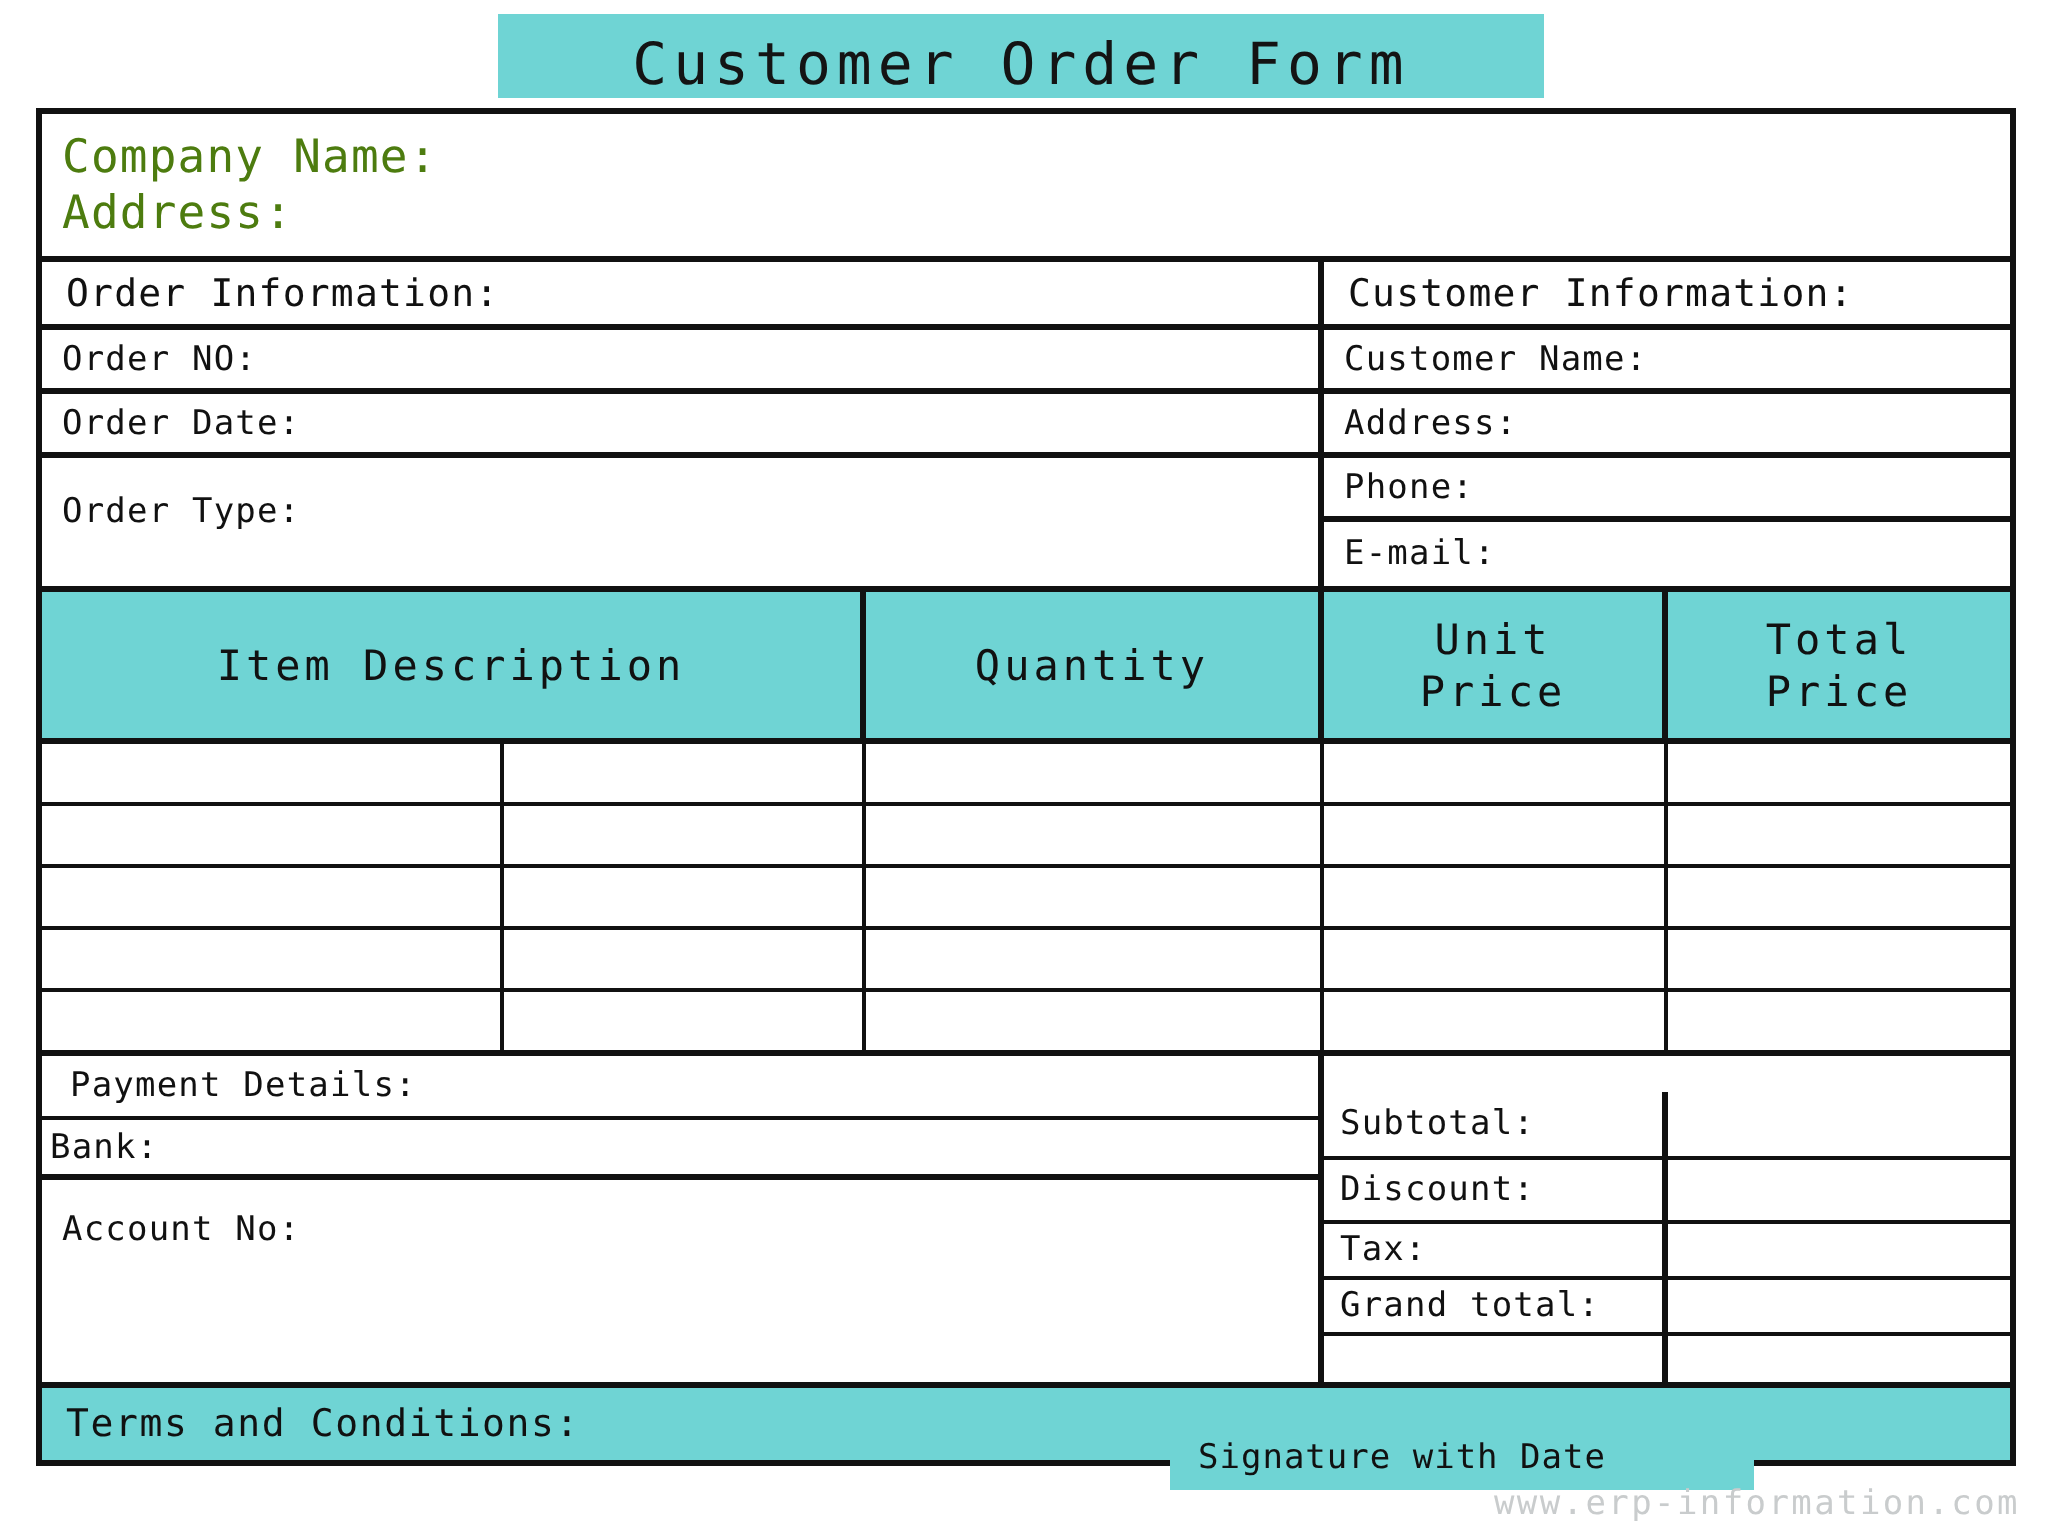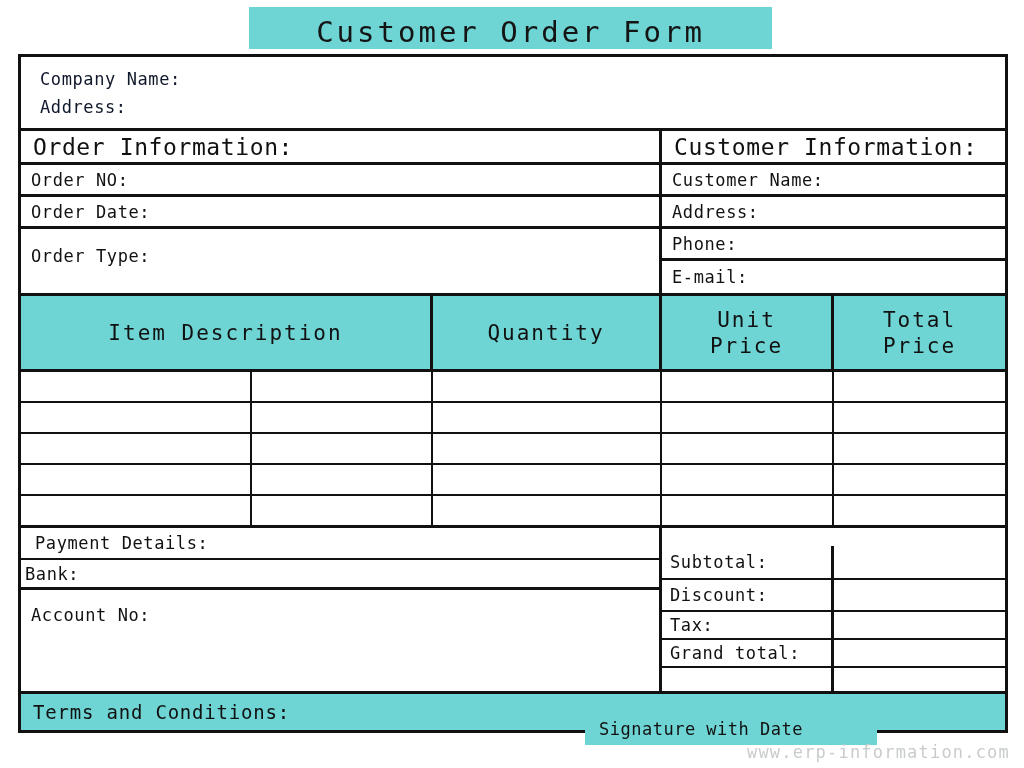--- a/index.html
+++ b/index.html
@@ -69,32 +69,31 @@
   .bdr-r2 { border-right: 2px solid #111111; }
 
   
   .company-block {
     box-sizing: border-box;
     height: 74px;
     padding: 8px 0 0 10px;
     border-bottom: 3px solid #111111;
   }
   .company-line {
-    font-size: 17px;
+    font-size: 23px;
     line-height: 28px;
-    color: #0f172a;
+    color: #4d7c0f;
     letter-spacing: 0.6px;
-    margin-left: 9px;
   }
 
   
   .info-left  { width: 641px; box-sizing: border-box; border-right: 3px solid #111111; }
   .info-right { width: 343px; box-sizing: border-box; border-radius: 12px; }
 
-  .hdr-cell { height: 34px; font-size: 23px; padding-left: 12px; }
+  .hdr-cell { height: 34px; font-size: 19px; padding-left: 12px; }
   .fld-cell { height: 32px; font-size: 17px; padding-left: 10px; }
   .fld-tall { height: 54px; font-size: 17px; padding-left: 10px; }
 
   
   .items-head { background: #6FD4D4; }
   .ih {
     height: 73px;
     background: #6FD4D4;
     justify-content: center;
     text-align: center;

